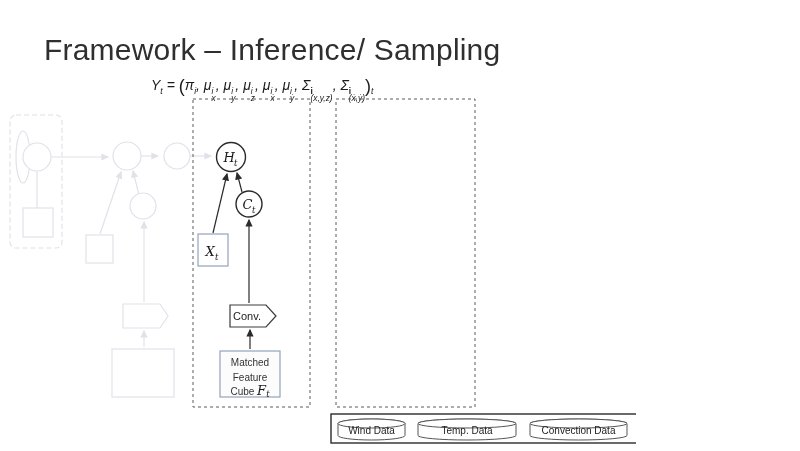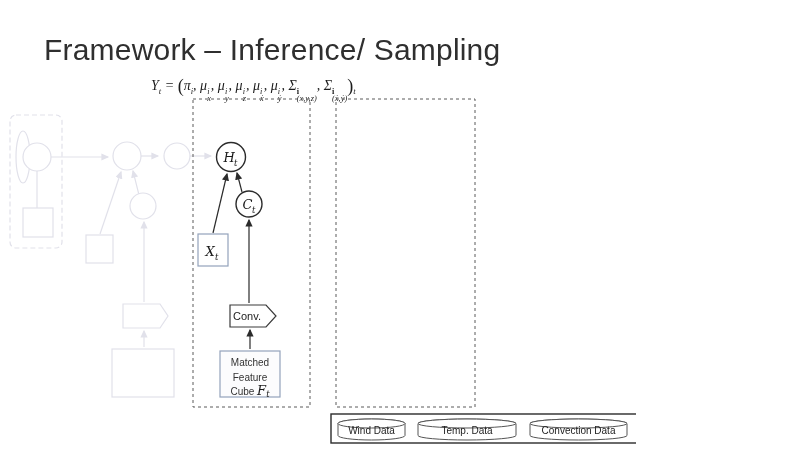--- a/index.html
+++ b/index.html
@@ -1,20 +1,20 @@
 <!DOCTYPE html>
 <html><head>
 <meta charset="utf-8">
 <style>
   html,body{margin:0;padding:0;background:#fff;}
   .stage{position:relative;width:636px;height:451px;background:#ffffff;overflow:hidden;
          font-family:"Liberation Sans",sans-serif;}
   .slide-title{position:absolute;left:44px;top:33px;font-size:30px;color:#2f2f2f;
                font-weight:400;letter-spacing:.2px;white-space:nowrap;}
-  .formula{position:absolute;left:151px;top:76px;font-family:Liberation Serif, serif;
+  .formula{position:absolute;left:151px;top:76px;font-family:Liberation Sans, sans-serif;
            font-style:italic;font-size:14px;color:#1b1b1b;white-space:nowrap;}
   .formula sub{font-size:62%;}
   .formula .big{font-size:18px;vertical-align:-0.12em;font-style:normal;}
   .formula .ss{display:inline-flex;flex-direction:column;align-items:flex-start;
                vertical-align:-0.55em;line-height:.78;font-size:60%;}
   .formula .ss .b{font-weight:bold;font-style:normal;}
   .diagram-svg{position:absolute;left:0;top:0;}
   .page-number{position:absolute;left:729px;top:421px;font-size:11px;color:#9b9ba3;}
   
   .nlab{font-family:"DejaVu Serif",serif;font-style:italic;font-size:13px;fill:#1a1a1a;}

